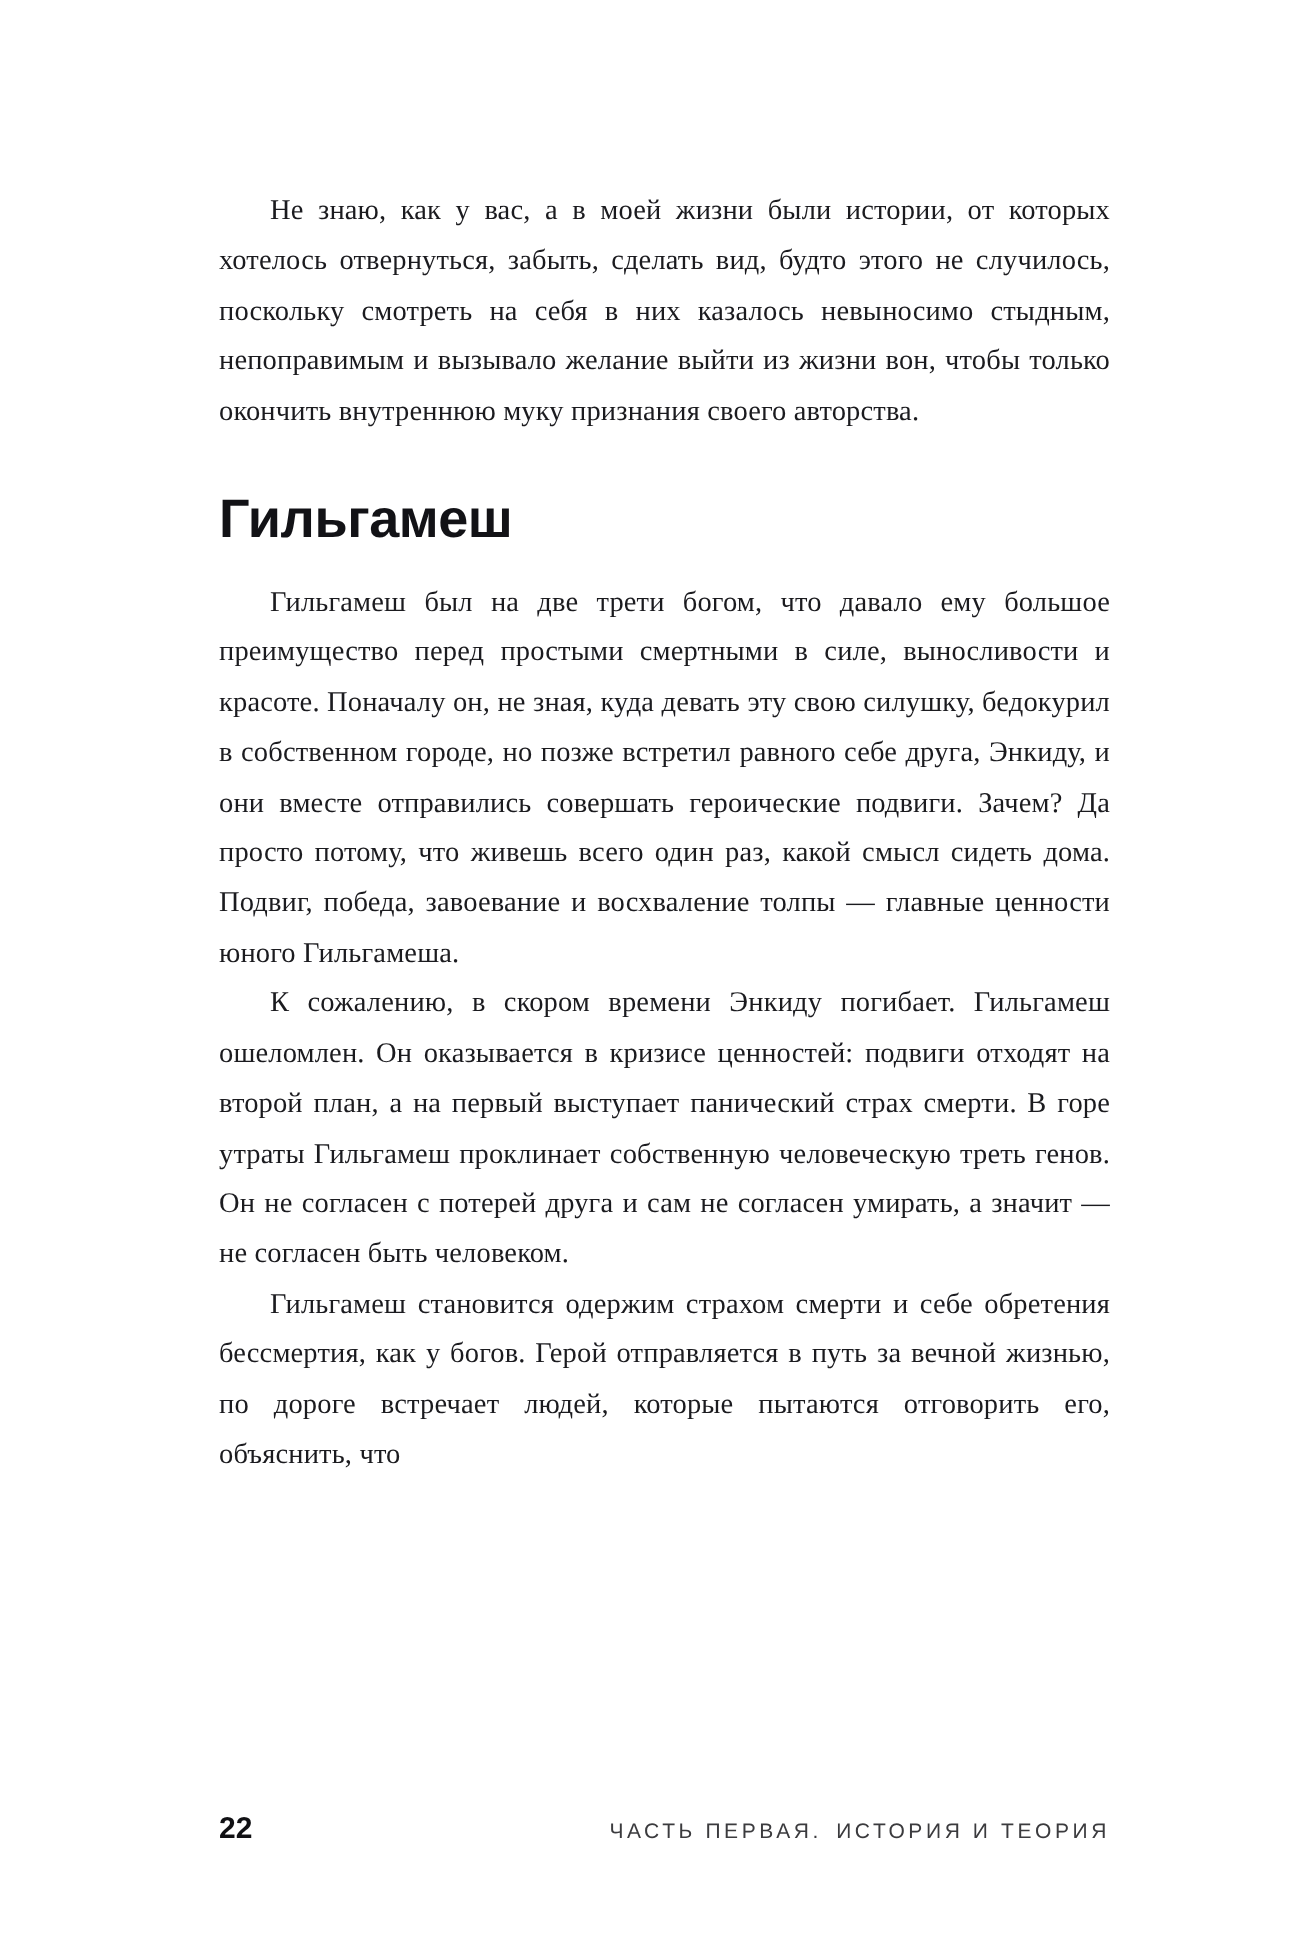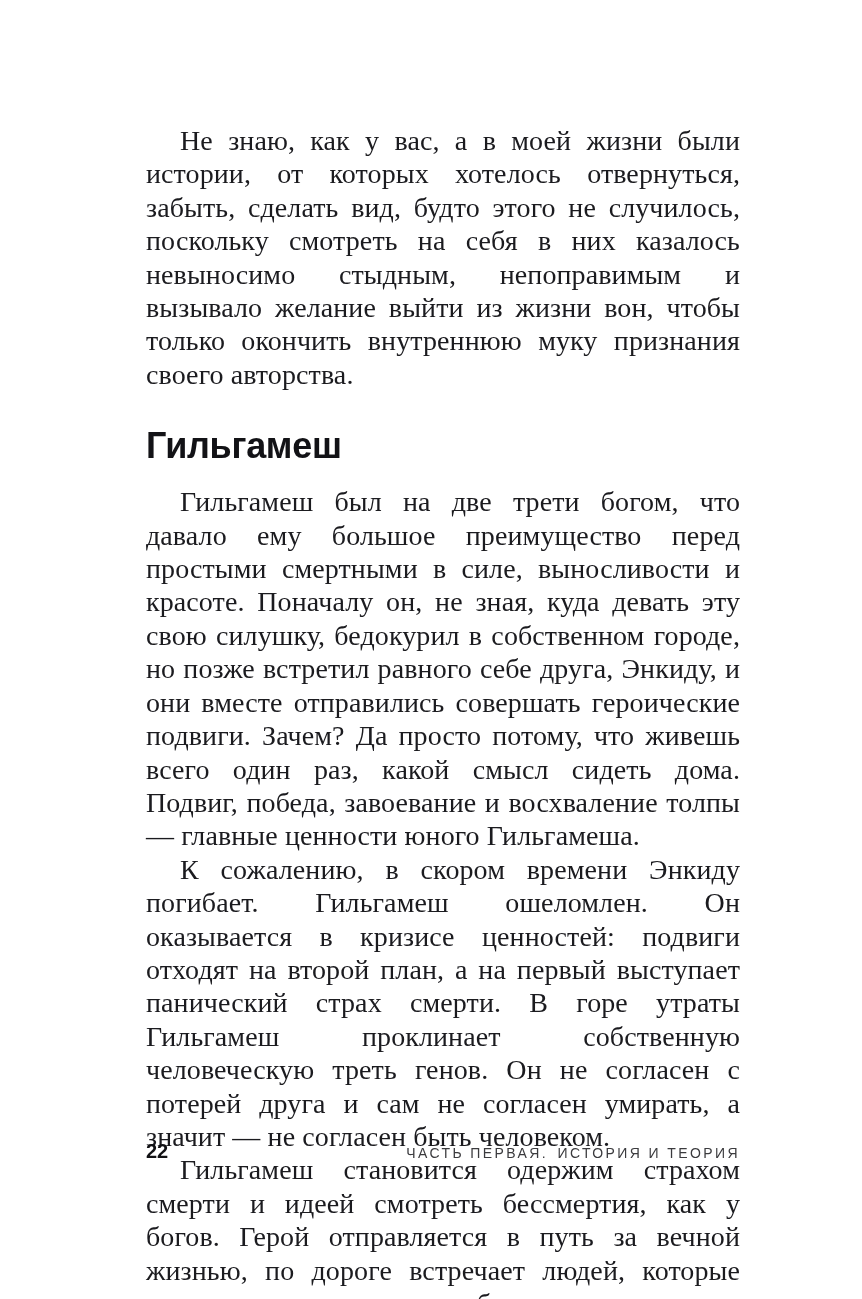--- a/index.html
+++ b/index.html
@@ -13,21 +13,21 @@
     margin: 0 auto;
   }
   .text-block {
     position: absolute;
     left: 146px;
     top: 124px;
     width: 594px;
   }
   .body-par {
     font-family: "Liberation Serif", "DejaVu Serif", serif;
-    font-size: 28px;
+    font-size: 19px;
     line-height: 33.4px;
     color: #1b1b1f;
     text-align: justify;
     letter-spacing: 0.1px;
   }
   .indent { text-indent: 34px; }
   .section-heading {
     font-family: "Liberation Sans", "DejaVu Sans", sans-serif;
     font-weight: 700;
     font-size: 36px;
@@ -36,21 +36,21 @@
     letter-spacing: -0.3px;
     margin-top: 37px;
     margin-bottom: 21px;
     text-align: left;
     text-indent: 0;
   }
   .footer {
     position: absolute;
     left: 146px;
     width: 594px;
-    top: 1140px;
+    top: 1208px;
     display: flex;
     justify-content: space-between;
     align-items: baseline;
   }
   .page-number {
     font-family: "Liberation Sans", "DejaVu Sans", sans-serif;
     font-weight: 700;
     font-size: 20px;
     color: #111114;
   }
@@ -69,20 +69,20 @@
   <div class="text-block">
     <p class="body-par indent">Не знаю, как у вас, а в моей жизни были истории, от которых хотелось отвернуться, забыть, сделать вид, будто этого не случилось, поскольку смотреть на себя в них казалось невыносимо стыдным, непоправимым и вызывало желание выйти из жизни вон, чтобы только окончить внутреннюю муку признания своего авторства.</p>
 
     <h2 class="section-heading">Гильгамеш</h2>
 
 
     <p class="body-par indent">Гильгамеш был на две трети богом, что давало ему большое преимущество перед простыми смертными в силе, выносливости и красоте. Поначалу он, не зная, куда девать эту свою силушку, бедокурил в собственном городе, но позже встретил равного себе друга, Энкиду, и они вместе отправились совершать героические подвиги. Зачем? Да просто потому, что живешь всего один раз, какой смысл сидеть дома. Подвиг, победа, завоевание и восхваление толпы — главные ценности юного Гильгамеша.</p>
 
     <p class="body-par indent">К сожалению, в скором времени Энкиду погибает. Гильгамеш ошеломлен. Он оказывается в кризисе ценностей: подвиги отходят на второй план, а на первый выступает панический страх смерти. В горе утраты Гильгамеш проклинает собственную человеческую треть генов. Он не согласен с потерей друга и сам не согласен умирать, а значит — не согласен быть человеком.</p>
 
-    <p class="body-par indent">Гильгамеш становится одержим страхом смерти и идеей смотреть бессмертия, как у богов. Герой отправляется в путь за вечной жизнью, по дороге встречает людей, которые пытаются отговорить его, объяснить, что</p>
+    <p class="body-par indent">Гильгамеш становится одержим страхом смерти и себе обретения бессмертия, как у богов. Герой отправляется в путь за вечной жизнью, по дороге встречает людей, которые пытаются отговорить его, объяснить, что</p>
   </div>
 
   <div class="footer">
     <span class="page-number">22</span>
     <span class="running-title">ЧАСТЬ ПЕРВАЯ. ИСТОРИЯ И ТЕОРИЯ</span>
   </div>
 </div>
 
 </body></html>

